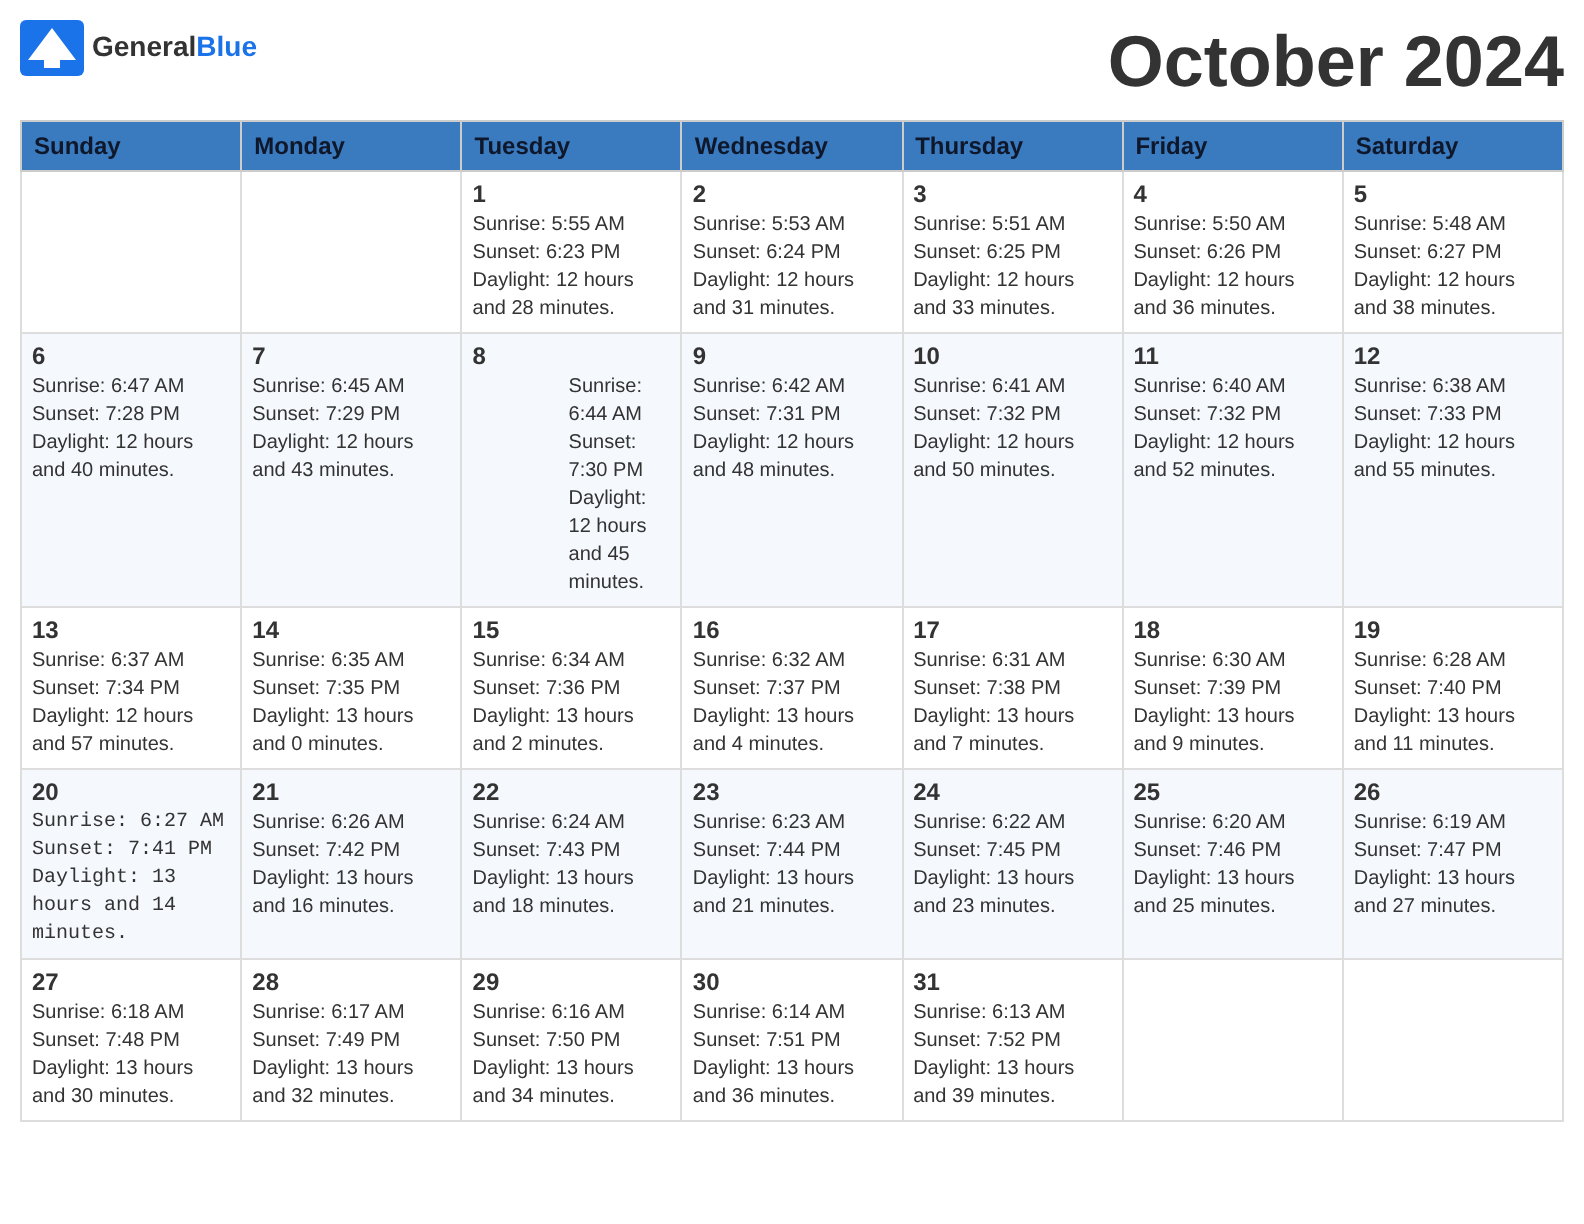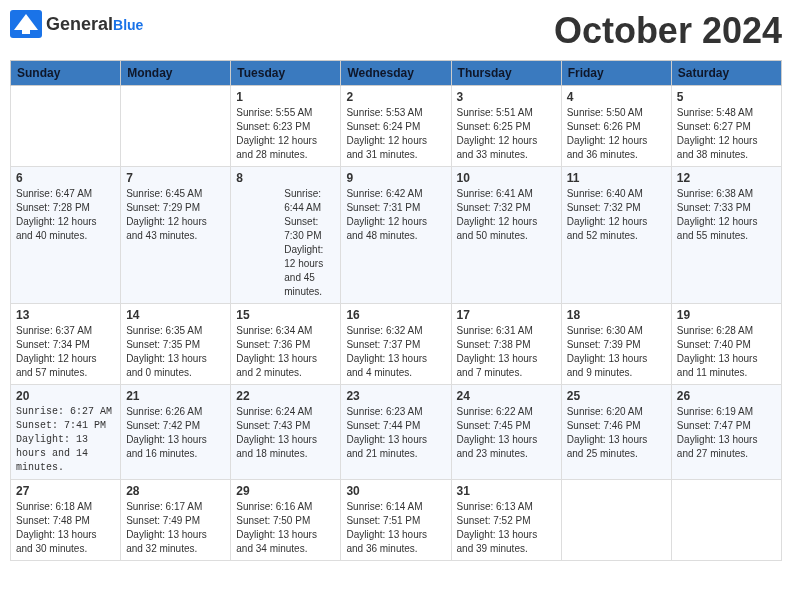--- a/index.html
+++ b/index.html
@@ -83,21 +83,21 @@
 
 <div class="header">
   <div class="logo">
     <svg class="logo-icon" viewBox="0 0 32 28" xmlns="http://www.w3.org/2000/svg">
       <rect x="0" y="0" width="32" height="28" rx="3" fill="#1a73e8"></rect>
       <polygon points="16,4 28,20 4,20" fill="white"></polygon>
       <rect x="12" y="16" width="8" height="8" fill="white"></rect>
     </svg>
     <div>
       <div>
-        <span style="font-size:18px;font-weight:bold;color:#333;">General</span><span style="font-size:14px;font-weight:bold;color:#1a73e8;">Blue</span>
+        <span style="font-size:14px;font-weight:bold;color:#333;">General</span><span style="font-size:14px;font-weight:bold;color:#1a73e8;">Blue</span>
       </div>
     </div>
   </div>
   <div class="title-block">
     <div class="month-title">October 2024</div>
   </div>
 </div>
 
 <table>
   <thead>

